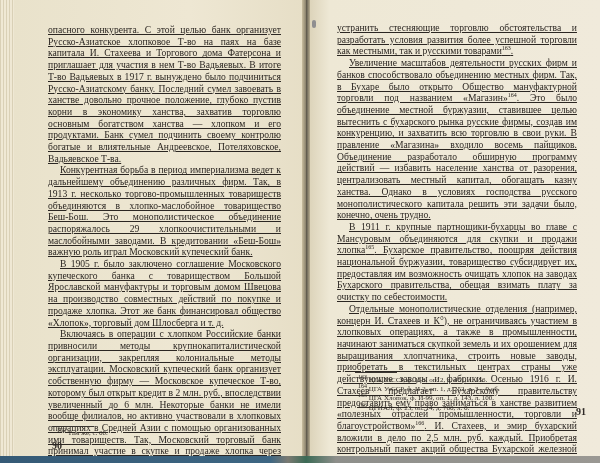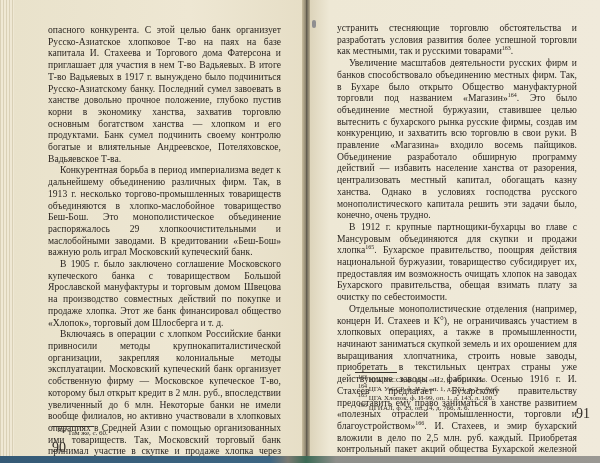--- a/index.html
+++ b/index.html
@@ -24,31 +24,31 @@
   .gutter {
     position: absolute; left: 302px; top: 0; width: 8px; height: 456px;
     background: linear-gradient(90deg, #c9bea0, #8e8670 45%, #5f5a4d 55%, #b6ac90);
   }
   .text-block {
     position: absolute; font-size: 9.6px; line-height: 11.7px; color: #2b2622;
     text-align: justify;
   }
   .left-text { left: 48px; top: 24px; width: 233px; }
   .right-text { left: 337px; top: 22px; width: 240px; }
-  .text-block p { margin: 0; text-indent: 12px; }
+  .text-block p { margin: 0; text-indent: 12px; text-decoration: underline; }
   .text-block p.cont { text-indent: 0; }
   sup { font-size: 6px; line-height: 0; }
   .fn-rule { position: absolute; height: 1px; background: #3a3530; width: 42px; }
   .left-rule { left: 52px; top: 426px; }
   .right-rule { left: 355px; top: 372px; }
   .footnotes { position: absolute; font-size: 7px; line-height: 9.2px; color: #2f2a26; }
   .left-fn { left: 57px; top: 429px; width: 200px; }
   .right-fn { left: 358px; top: 376px; width: 230px; }
   .footnotes div { white-space: nowrap; }
-  .page-num { position: absolute; font-size: 14px; color: #2f2a26; }
+  .page-num { position: absolute; font-size: 10px; color: #2f2a26; font-weight: bold; }
   .left-num { left: 52px; top: 440px; }
   .right-num { left: 576px; top: 406px; }
   .cover-bottom {
     position: absolute; left: 0; top: 456px; width: 600px; height: 7px;
     background: linear-gradient(90deg, #355a76 0%, #3d6683 45%, #7a7a72 48%, #3b6a55 51%, #8e8f8b 56%, #9a9893 100%);
   }
   .right-stain { position:absolute; left:312px; top:20px; width:4px; height:8px; background:#6c6f7c; border-radius:2px; opacity:.7; }
 </style>
 </head>
 <body>
@@ -70,21 +70,21 @@
 
   <div class="fn-rule left-rule"></div>
   <div class="footnotes left-fn">
     <div><sup>162</sup> <span>Там же, с. 60.</span></div>
   </div>
   <div class="page-num left-num">90</div>
 
   <div class="text-block right-text">
     <p class="cont"><span>устранить стесняющие торговлю обстоятельства и разработать условия развития более успешной торговли как местными, так и русскими товарами</span><sup>163</sup>.</p>
     <p><span>Увеличение масштабов деятельности русских фирм и банков способствовало объединению местных фирм. Так, в Бухаре было открыто Общество мануфактурной торговли под названием «Магазин»</span><sup>164</sup><span>. Это было объединение местной буржуазии, ставившее целью вытеснить с бухарского рынка русские фирмы, создав им конкуренцию, и захватить всю торговлю в свои руки. В правление «Магазина» входило восемь пайщиков. Объединение разработало обширную программу действий — избавить население ханства от разорения, централизовать местный капитал, обогащать казну ханства. Однако в условиях господства русского монополистического капитала решить эти задачи было, конечно, очень трудно.</span></p>
-    <p><span>В 1912 г. крупные партнощики-бухарцы во главе с Мансуровым объединяются для скупки и продажи хлопка</span><sup>165</sup><span>. Бухарское правительство, поощряя действия национальной буржуазии, товарищество субсидирует их, предоставляя им возможность очищать хлопок на заводах Бухарского правительства, обещая взимать плату за очистку по себестоимости.</span></p>
+    <p><span>В 1911 г. крупные партнощики-бухарцы во главе с Мансуровым объединяются для скупки и продажи хлопка</span><sup>165</sup><span>. Бухарское правительство, поощряя действия национальной буржуазии, товарищество субсидирует их, предоставляя им возможность очищать хлопок на заводах Бухарского правительства, обещая взимать плату за очистку по себестоимости.</span></p>
     <p><span>Отдельные монополистические отделения (например, концерн И. Стахеев и К°), не ограничиваясь участием в хлопковых операциях, а также в промышленности, начинают заниматься скупкой земель и их орошением для выращивания хлопчатника, строить новые заводы, приобретать в текстильных центрах страны уже действующие заводы и фабрики. Осенью 1916 г. И. Стахеев предлагает Бухарскому правительству предоставить ему право заниматься в ханстве развитием «полезных отраслей промышленности, торговли и благоустройством»</span><sup>166</sup><span>. И. Стахеев, и эмир бухарский вложили в дело по 2,5 млн. руб. каждый. Приобретая контрольный пакет акций общества Бухарской железной дороги, И. Стахеев получает возможность активно вмешиваться в экономику ханства. С целью проведения хлопковых операций этот кон-</span></p>
   </div>
 
   <div class="fn-rule right-rule"></div>
   <div class="footnotes right-fn">
     <div><sup>163</sup> <span>ЦГА УзССР, ф. И-3, оп. 2, д. 451, л. 156.</span></div>
     <div><sup>164</sup> <span>ЦГА УзССР, ф. И-2, оп. 1, д. 252, л. 3—9 об.</span></div>
     <div><sup>165</sup> <span>ЦГА Хлопок, ф. И-99, оп. 1, д. 143, л. 100.</span></div>
     <div><sup>166</sup> <span>ЦГИАЛ, ф. 23, оп. 14, д. 766, л. 6.</span></div>
   </div>

